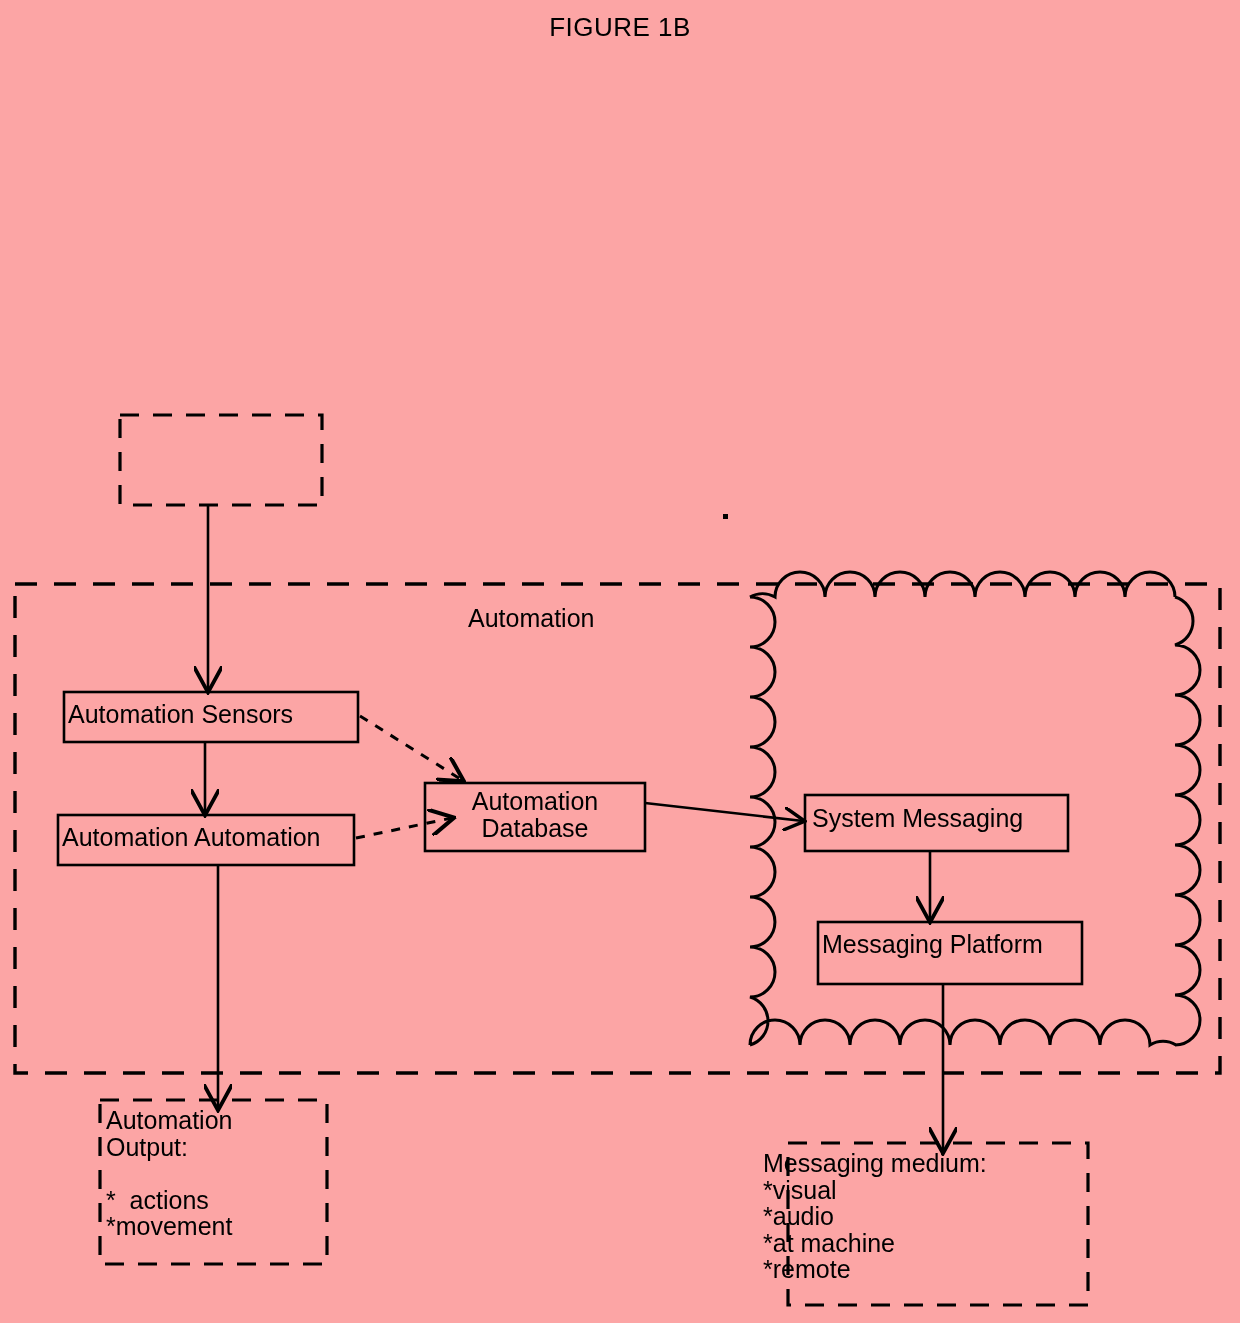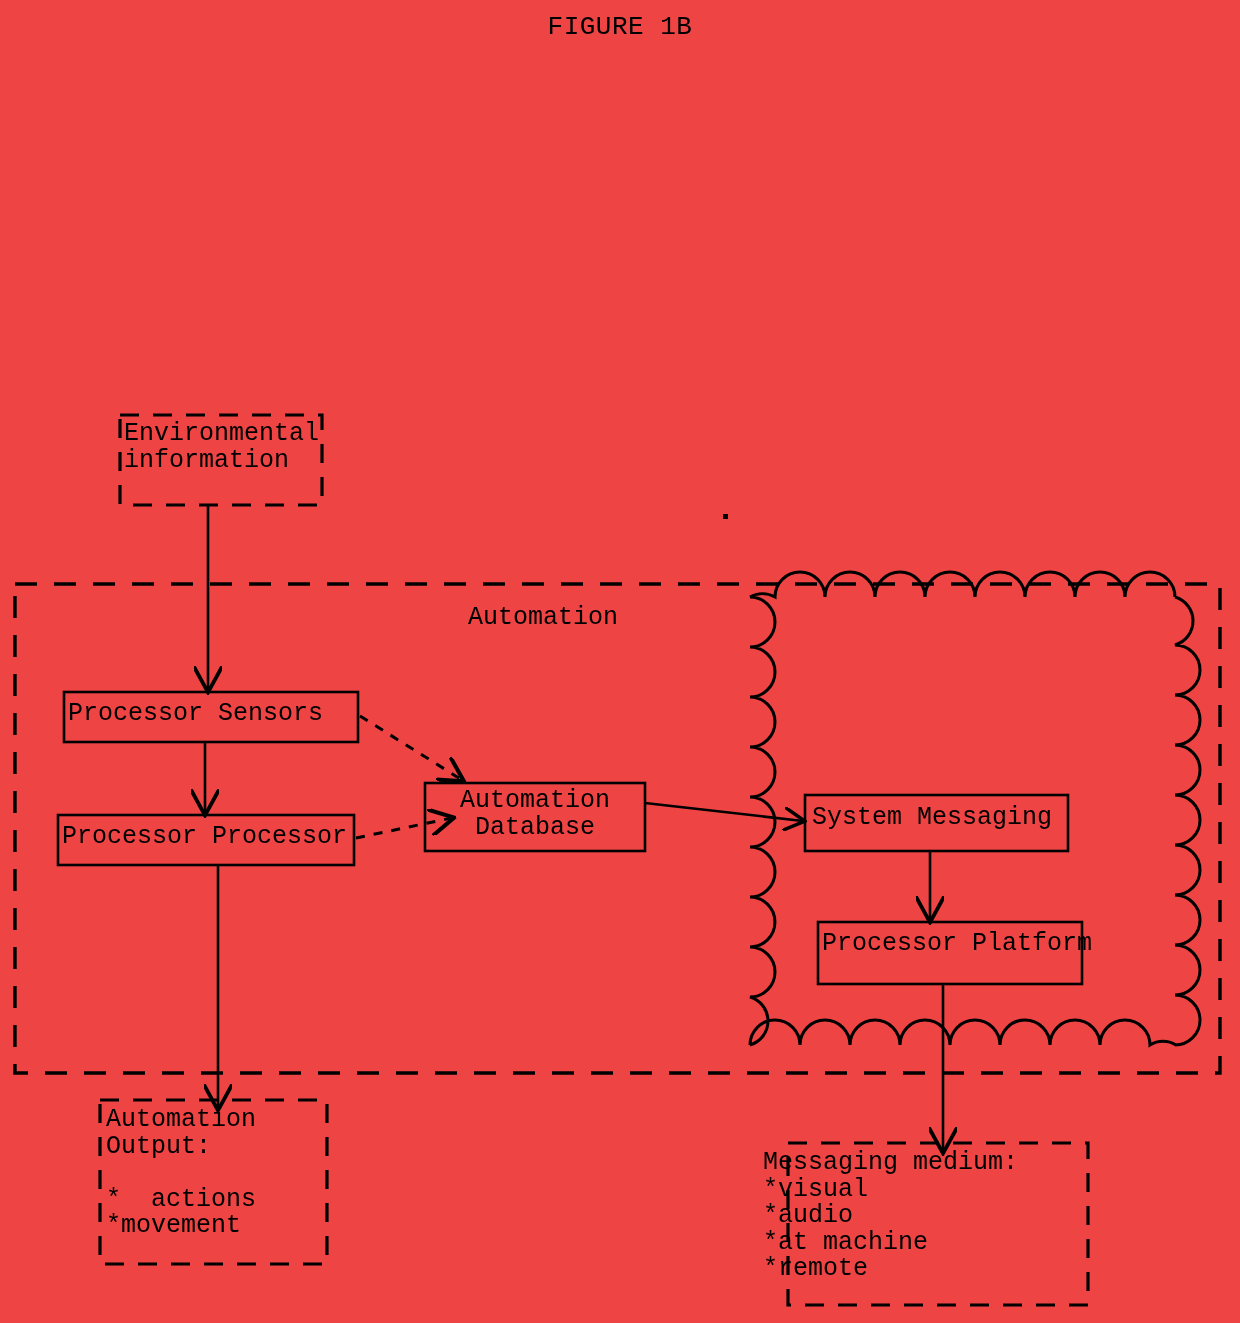--- a/index.html
+++ b/index.html
@@ -8,23 +8,22 @@
     background: #ffffff;
   }
   body {
     font-family: "Liberation Sans", sans-serif;
     color: #000000;
   }
   #page {
     position: relative;
     width: 1240px;
     height: 1323px;
-    background: #ef4444;
+    background: #fca5a5;
     overflow: hidden;
-    font-family: Liberation Mono, monospace;
   }
   #figure-svg {
     position: absolute;
     left: 0;
     top: 0;
     width: 1240px;
     height: 1323px;
   }
   .abs { position: absolute; }
 
@@ -125,35 +124,33 @@
 
     <line x1="645" y1="803" x2="803" y2="821" stroke="#000" stroke-width="2.6" marker-end="url(#arrowhead-sm)"></line>
 
     <line x1="930" y1="851" x2="930" y2="920" stroke="#000" stroke-width="2.6" marker-end="url(#arrowhead)"></line>
 
     <line x1="218" y1="865" x2="218" y2="1108" stroke="#000" stroke-width="2.6" marker-end="url(#arrowhead)"></line>
 
     <line x1="943" y1="984" x2="943" y2="1151" stroke="#000" stroke-width="2.6" marker-end="url(#arrowhead)"></line>
   </svg>
 
-  <div class="abs box-label lbl-env">Environmental
-information</div>
 
   <div class="abs box-label lbl-automation">Automation</div>
 
-  <div class="abs box-label lbl-sensors">Processor Sensors</div>
+  <div class="abs box-label lbl-sensors">Automation Sensors</div>
 
-  <div class="abs box-label lbl-processor">Processor Processor</div>
+  <div class="abs box-label lbl-processor">Automation Automation</div>
 
   <div class="abs box-label lbl-database">Automation
 Database</div>
 
   <div class="abs box-label lbl-sysproc">System Messaging</div>
 
-  <div class="abs box-label lbl-msgplat">Processor Platform</div>
+  <div class="abs box-label lbl-msgplat">Messaging Platform</div>
 
   <div class="abs box-label lbl-output">Automation
 Output:
 
 *  actions
 *movement</div>
 
   <div class="abs box-label lbl-medium">Messaging medium:
 *visual
 *audio

